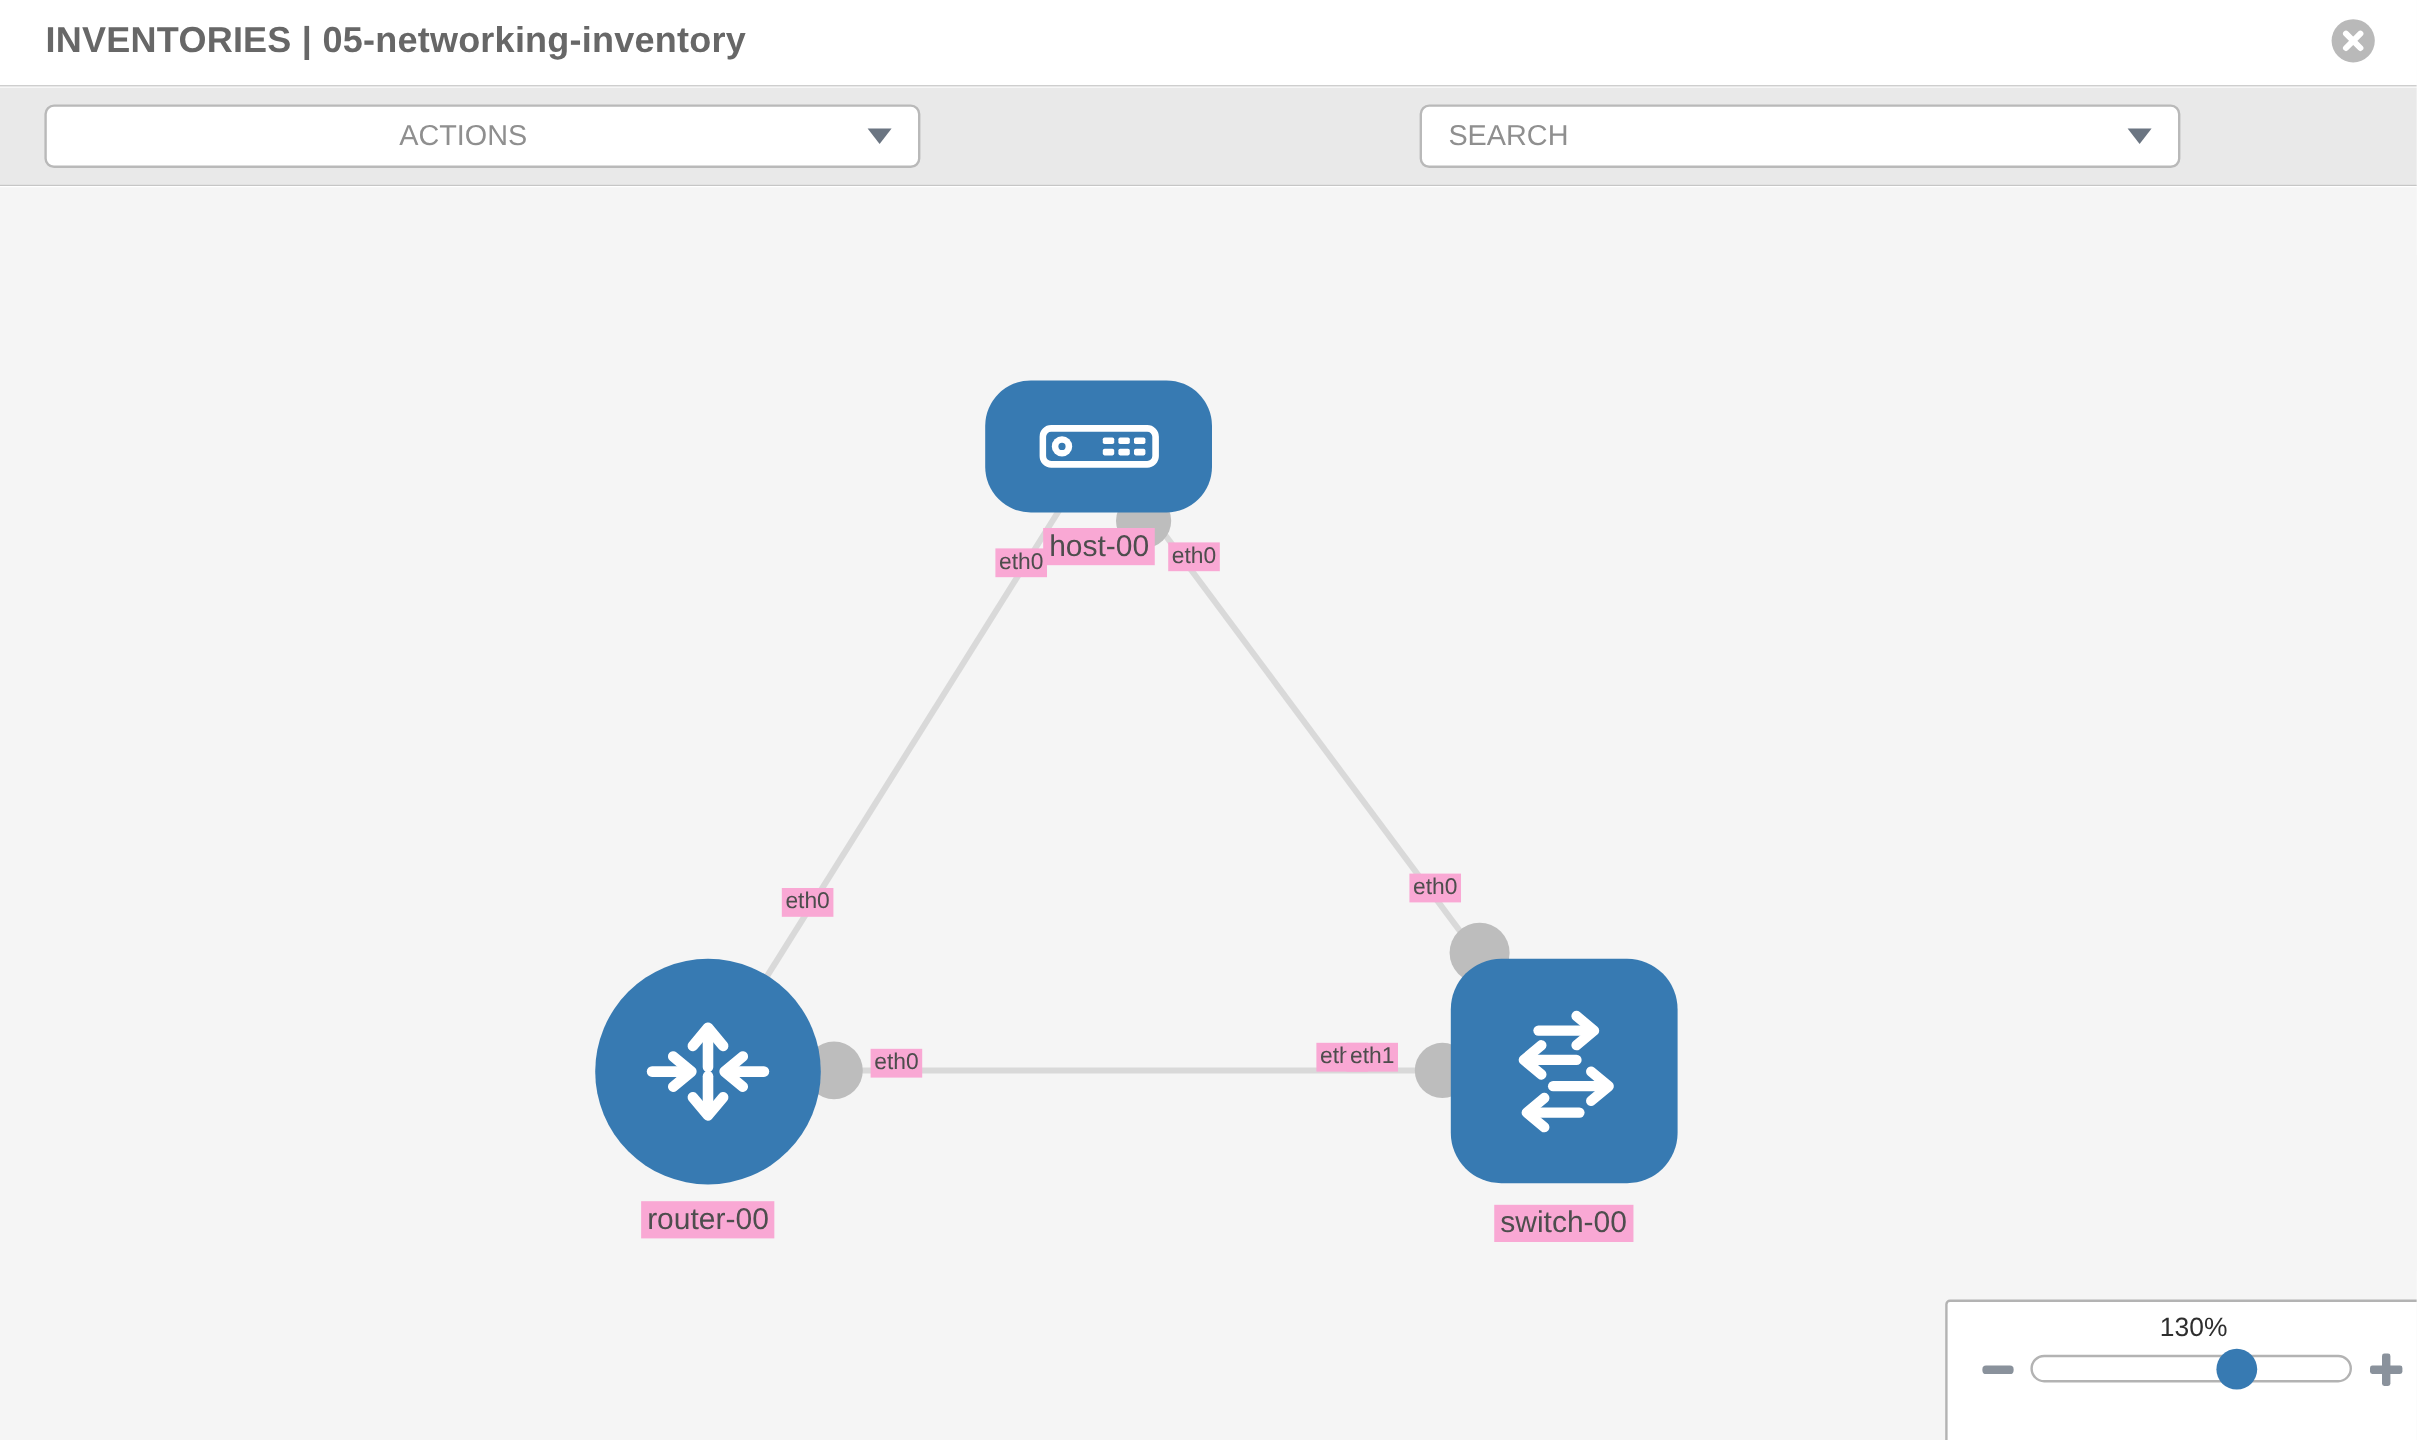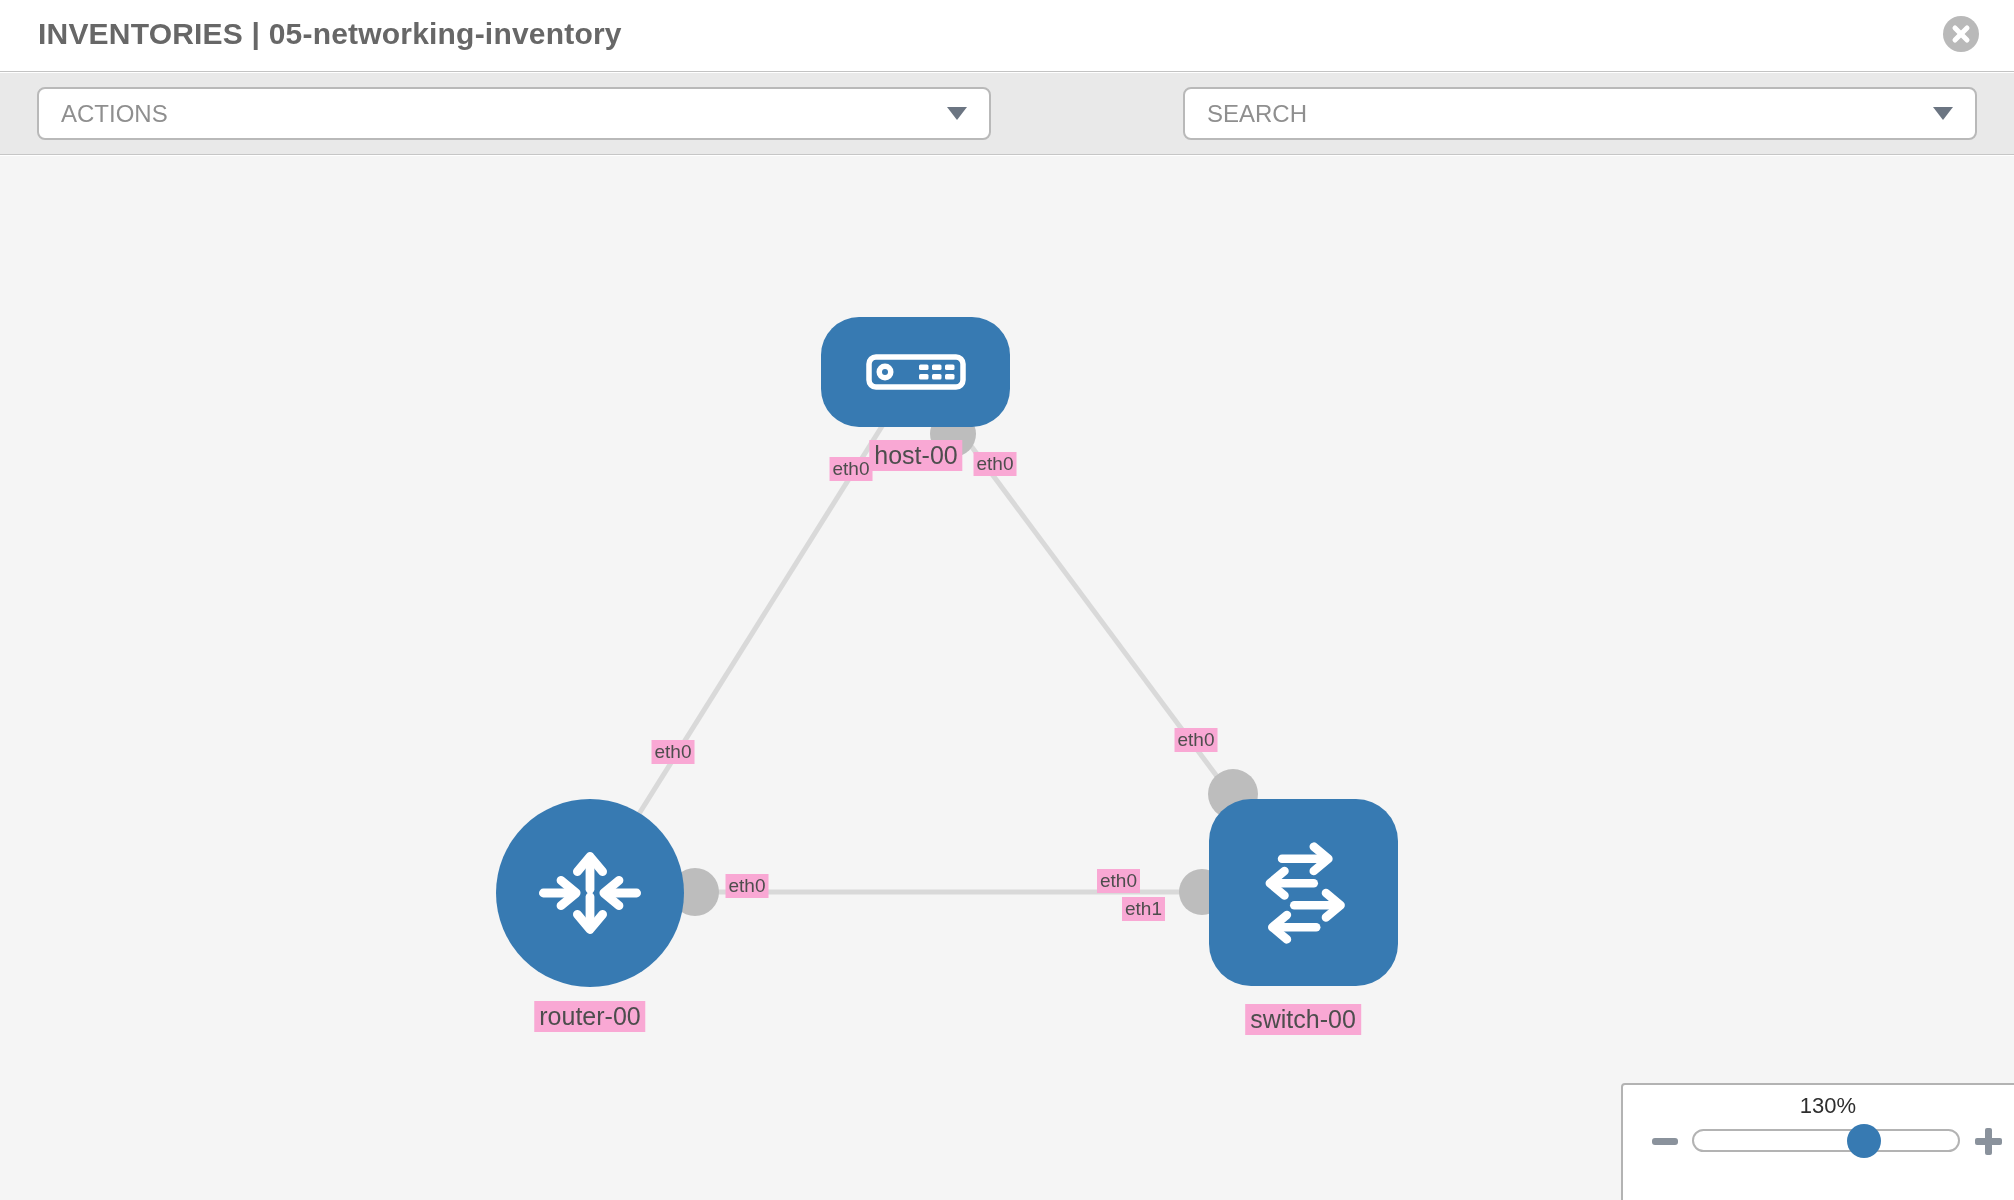--- a/index.html
+++ b/index.html
@@ -23,22 +23,22 @@
              background:#b9b9b9;display:flex;align-items:center;justify-content:center;cursor:pointer;}
 
   
   .toolbar{position:absolute;left:0;top:73px;width:2014px;height:82px;background:var(--toolbar-bg);
            border-bottom:1px solid #c6c6c6;}
   .select-box{position:absolute;top:14px;height:53px;background:#fff;border:2px solid var(--box-border);
               border-radius:8px;display:flex;align-items:center;padding:0 22px;cursor:pointer;}
   .select-box .label{font-size:24px;color:#8f8f8f;flex:1;}
   .chevron-down{width:0;height:0;border-left:10px solid transparent;border-right:10px solid transparent;
                 border-top:13px solid #6b7582;margin-left:12px;}
-  #actions-box{left:37px;width:954px;}
-  #search-box{left:1183px;width:794px;}
+  #actions-box{left:37px;width:730px;text-align:center;}
+  #search-box{left:1183px;width:634px;}
   .tool-icon{position:absolute;top:96px;width:40px;height:40px;cursor:pointer;}
   #wrench{left:1046px;}
   #key{left:1114px;}
 
   
   .canvas{position:absolute;left:0;top:156px;width:2014px;height:1044px;background:var(--canvas-bg);overflow:hidden;}
   .links-svg{position:absolute;left:0;top:0;z-index:1;}
   .node{position:absolute;background:var(--node-blue);z-index:3;display:flex;align-items:center;justify-content:center;cursor:pointer;}
   #node-host{left:821px;top:161px;width:189px;height:110px;border-radius:38px;}
   #node-router{left:496px;top:643px;width:188px;height:188px;border-radius:50%;}
@@ -168,21 +168,21 @@
   <span class="diagram-label node-label" style="left:916px;top:284px;">host-00</span>
   <span class="diagram-label node-label" style="left:590px;top:845px;">router-00</span>
   <span class="diagram-label node-label" style="left:1303px;top:848px;">switch-00</span>
 
   <span class="diagram-label if-label if-center" style="left:851px;top:301px;">eth0</span>
   <span class="diagram-label if-label if-center" style="left:995px;top:296px;">eth0</span>
   <span class="diagram-label if-label if-center" style="left:673px;top:584px;">eth0</span>
   <span class="diagram-label if-label if-center" style="left:1196px;top:572px;">eth0</span>
   <span class="diagram-label if-label if-center" style="left:747px;top:718px;">eth0</span>
   <span class="diagram-label if-label" style="left:1097px;top:713px;z-index:4;">eth0</span>
-  <span class="diagram-label if-label" style="left:1122px;top:713px;z-index:5;margin-top:28px;">eth1</span>
+  <span class="diagram-label if-label" style="left:1122px;top:713px;z-index:5;">eth1</span>
 
   <div class="zoom-panel">
     <div class="zoom-level">130%</div>
     <div class="zoom-minus"></div>
     <div class="zoom-track"></div>
     <div class="zoom-thumb"></div>
     <div class="zoom-plus"></div>
   </div>
 
 </div>

